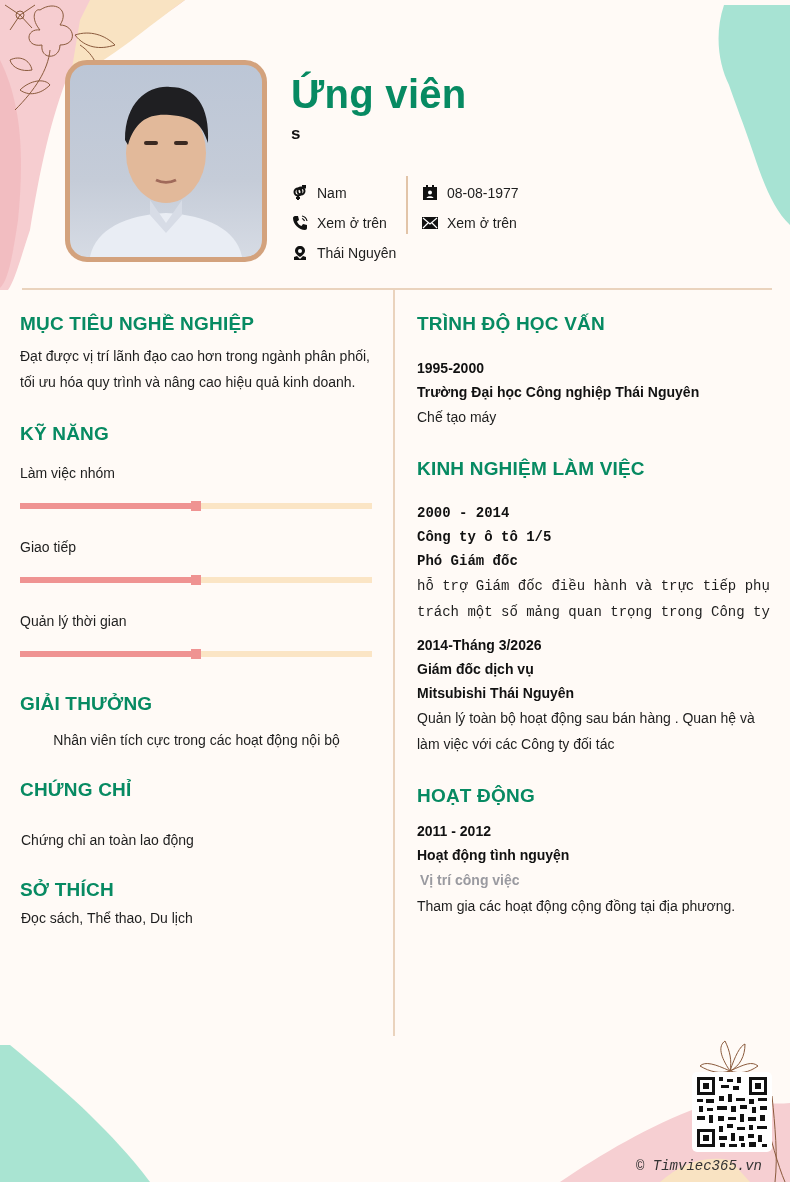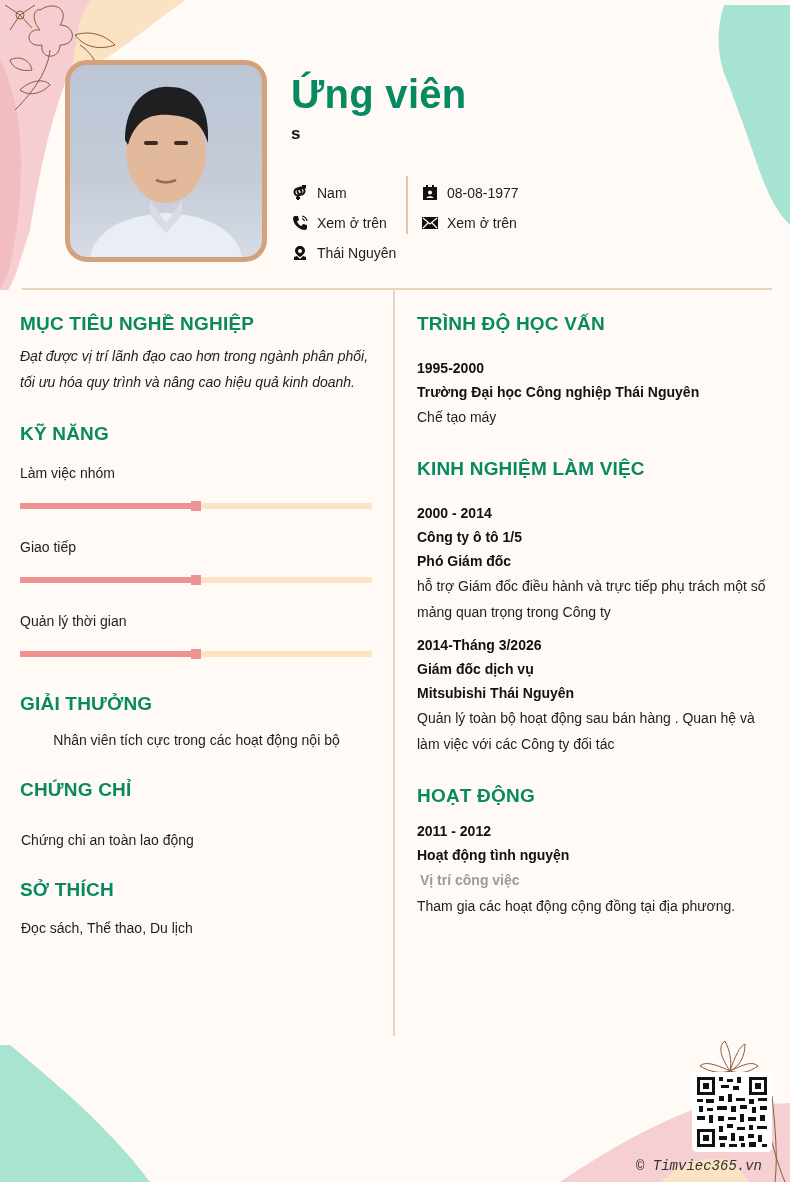--- a/index.html
+++ b/index.html
@@ -158,21 +158,21 @@
       <span>Xem ở trên</span>
     </div>
   </div>
 
   <div class="h-divider"></div>
   <div class="v-divider"></div>
 
   <div class="col-left">
     <section style="margin-top:13px;">
       <h2 class="sec-title">MỤC TIÊU NGHỀ NGHIỆP</h2>
-      <div class="body-text" style="margin-top:8px;font-style:italic;">Đạt được vị trí lãnh đạo cao hơn trong ngành phân phối, tối ưu hóa quy trình và nâng cao hiệu quả kinh doanh.</div>
+      <div class="body-text" style="margin-top:8px;">Đạt được vị trí lãnh đạo cao hơn trong ngành phân phối, tối ưu hóa quy trình và nâng cao hiệu quả kinh doanh.</div>
     </section>
 
     <section style="margin-top:28px;">
       <h2 class="sec-title">KỸ NĂNG</h2>
       <div style="margin-top:20px;">
         <div class="skill-name">Làm việc nhóm</div>
         <div class="skill-bar">
           <div class="skill-fill" style="width:50%"></div>
           <div class="skill-knob" style="left:calc(50% - 5px)"></div>
         </div>
@@ -198,37 +198,37 @@
       <div class="body-text" style="margin-top:12px;padding-left:1px;text-align:center;">Nhân viên tích cực trong các hoạt động nội bộ</div>
     </section>
 
     <section style="margin-top:26px;">
       <h2 class="sec-title">CHỨNG CHỈ</h2>
       <div class="body-text" style="margin-top:26px;padding-left:1px;">Chứng chỉ an toàn lao động</div>
     </section>
 
     <section style="margin-top:26px;">
       <h2 class="sec-title">SỞ THÍCH</h2>
-      <div class="body-text" style="margin-top:14px;padding-left:1px;">Đọc sách, Thể thao, Du lịch</div>
+      <div class="body-text" style="margin-top:4px;padding-left:1px;">Đọc sách, Thể thao, Du lịch</div>
     </section>
   </div>
 
   <div class="col-right">
     <section style="margin-top:13px;">
       <h2 class="sec-title">TRÌNH ĐỘ HỌC VẤN</h2>
       <div style="margin-top:21px;">
         <div class="entry-bold">1995-2000</div>
         <div class="entry-bold">Trường Đại học Công nghiệp Thái Nguyên</div>
         <div class="body-text">Chế tạo máy</div>
       </div>
     </section>
 
     <section style="margin-top:28px;">
       <h2 class="sec-title">KINH NGHIỆM LÀM VIỆC</h2>
-      <div style="margin-top:21px;">
+      <div style="margin-top:21px;font-family:Liberation Mono, monospace;">
         <div class="entry-bold">2000 - 2014</div>
         <div class="entry-bold">Công ty ô tô 1/5</div>
         <div class="entry-bold">Phó Giám đốc</div>
         <div class="body-text">hỗ trợ Giám đốc điều hành và trực tiếp phụ trách một số mảng quan trọng trong Công ty</div>
       </div>
       <div style="margin-top:8px;">
         <div class="entry-bold">2014-Tháng 3/2026</div>
         <div class="entry-bold">Giám đốc dịch vụ</div>
         <div class="entry-bold">Mitsubishi Thái Nguyên</div>
         <div class="body-text">Quản lý toàn bộ hoạt động sau bán hàng . Quan hệ và làm việc với các Công ty đối tác</div>

